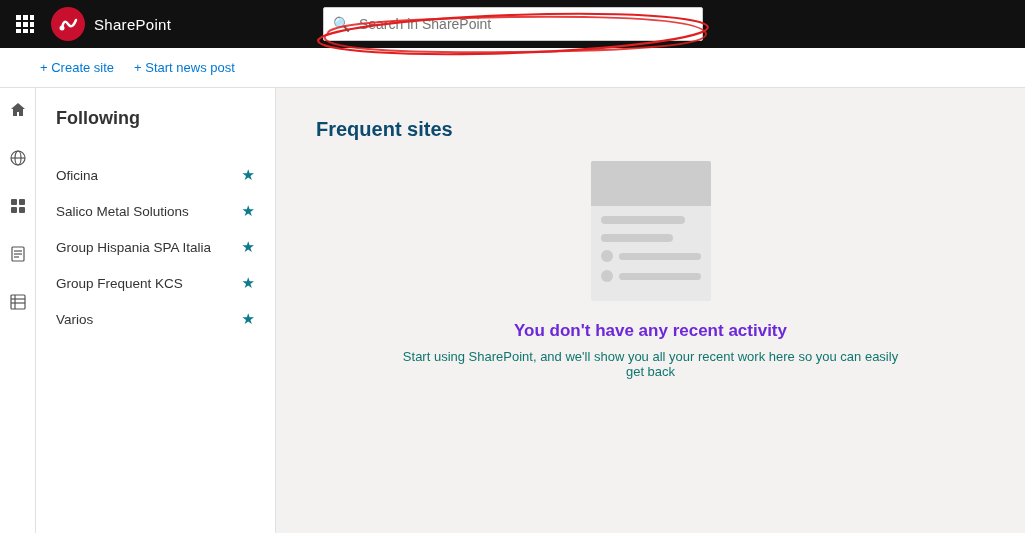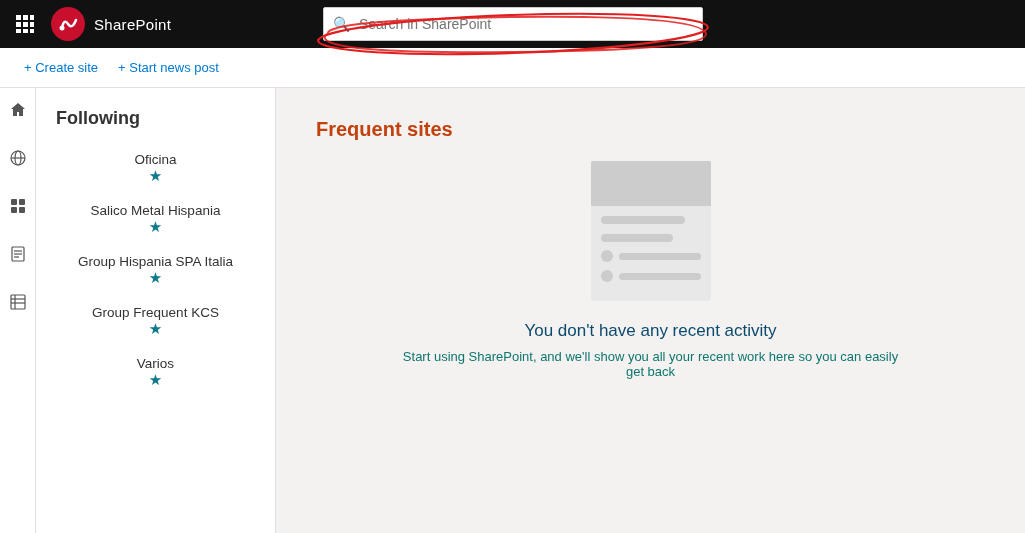--- a/index.html
+++ b/index.html
@@ -77,21 +77,21 @@
       height: 44px;
       pointer-events: none;
     }
 
     
     .secondbar {
       background: #fff;
       height: 40px;
       display: flex;
       align-items: center;
-      padding: 0 24px;
+      padding: 0 40px;
       border-bottom: 1px solid #e0e0e0;
     }
     .secondbar-link {
       color: #0078d4;
       font-size: 13px;
       cursor: pointer;
       display: flex;
       align-items: center;
       gap: 4px;
       margin-right: 20px;
@@ -131,50 +131,49 @@
     .following-panel {
       width: 240px;
       background: #fff;
       border-right: 1px solid #e0e0e0;
       padding: 20px 20px;
     }
     .following-title {
       font-size: 18px;
       font-weight: 600;
       color: #333;
-      margin-bottom: 14px;
+      margin-bottom: 28px;
     }
     .site-item {
       display: flex;
       align-items: center;
       justify-content: space-between;
       padding: 9px 0;
       cursor: pointer;
-      flex-direction: column;
     }
     .site-name {
       font-size: 13.5px;
       color: #333;
     }
     .star-icon {
       color: #0e7a8b;
       font-size: 15px;
     }
 
     
     .main-content {
       flex: 1;
       padding: 30px 40px;
       background: #f3f2f1;
       overflow: hidden;
     }
     .frequent-title {
       font-size: 20px;
       font-weight: 600;
-      color: #c2410c;
+      color: #0c4a6e;
       margin-bottom: 20px;
     }
     .empty-state {
       display: flex;
       flex-direction: column;
       align-items: center;
       justify-content: center;
       margin-top: 20px;
     }
     
@@ -198,22 +197,22 @@
       border-radius: 4px;
       margin: 10px 10px 0;
     }
     .placeholder-card .ph-line.short { width: 60%; }
     .ph-row { display: flex; align-items: center; gap: 6px; margin: 8px 10px 0; }
     .ph-row .ph-circle-sm { width: 12px; height: 12px; background: #ccc; border-radius: 50%; flex-shrink: 0; }
     .ph-row .ph-line-sm { height: 7px; background: #ccc; border-radius: 4px; flex: 1; }
 
     .empty-text-title {
       font-size: 17px;
-      font-weight: 400;
-      color: #0c4a6e;
+      font-weight: 700;
+      color: #6d28d9;
       margin-bottom: 8px;
     }
     .empty-text-sub {
       font-size: 13px;
       color: #0f766e;
       text-align: center;
       max-width: 500px;
     }
   </style>
 </head>
@@ -308,21 +307,21 @@
   </div>
 
   <div class="following-panel">
     <div class="following-title">Following</div>
 
     <div class="site-item">
       <span class="site-name">Oficina</span>
       <span class="star-icon">★</span>
     </div>
     <div class="site-item">
-      <span class="site-name">Salico Metal Hispania</span>
+      <span class="site-name">Salico Metal Solutions</span>
       <span class="star-icon">★</span>
     </div>
     <div class="site-item">
       <span class="site-name">Group Hispania SPA Italia</span>
       <span class="star-icon">★</span>
     </div>
     <div class="site-item">
       <span class="site-name">Group Frequent KCS</span>
       <span class="star-icon">★</span>
     </div>

